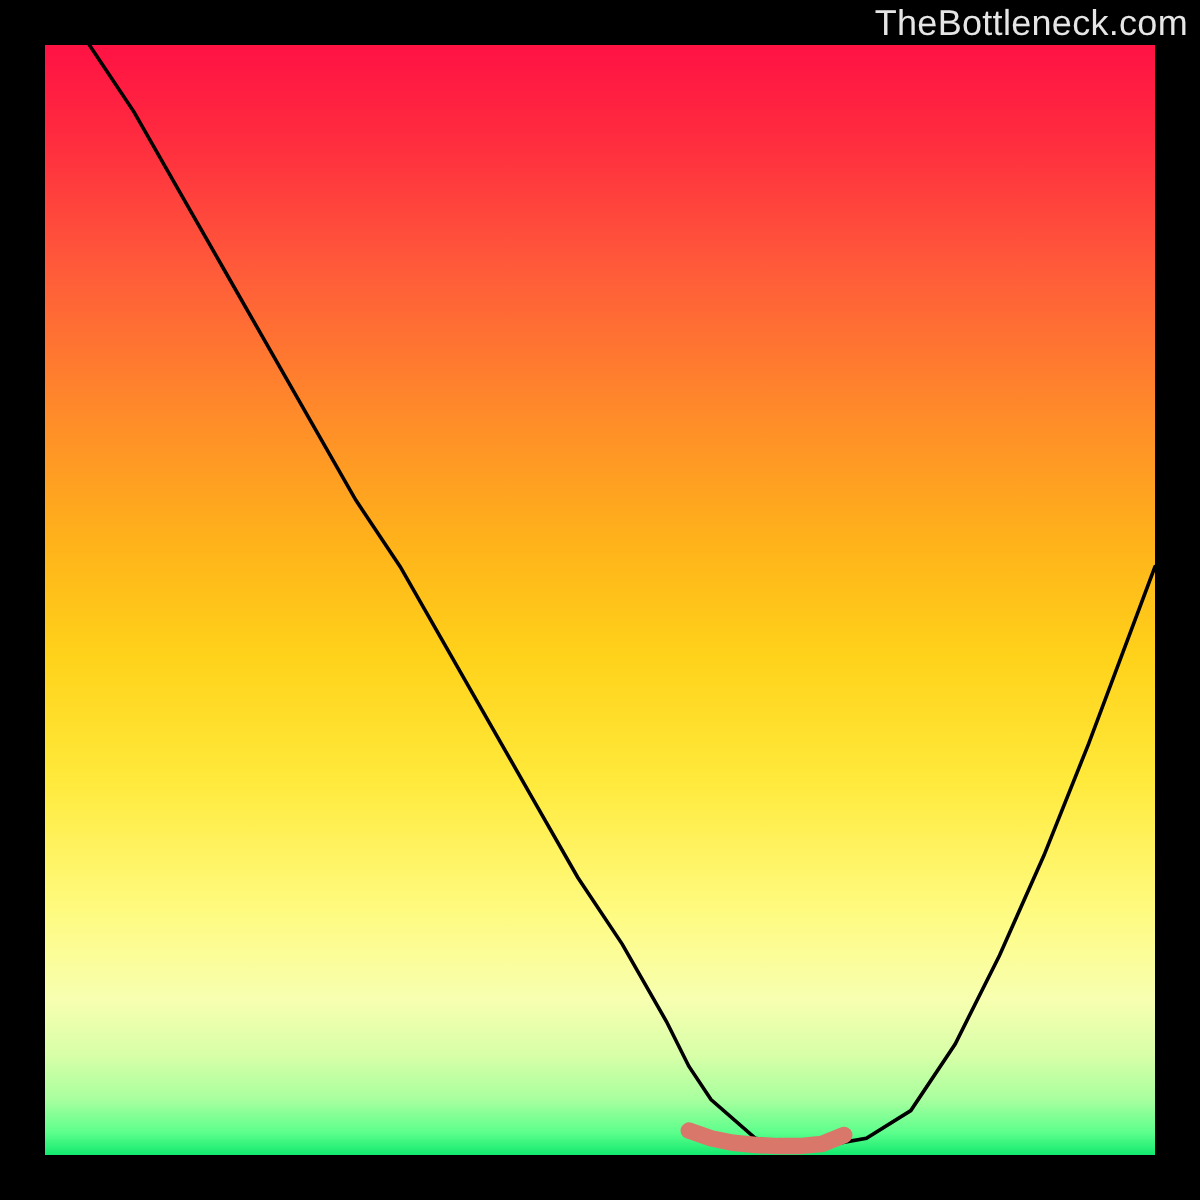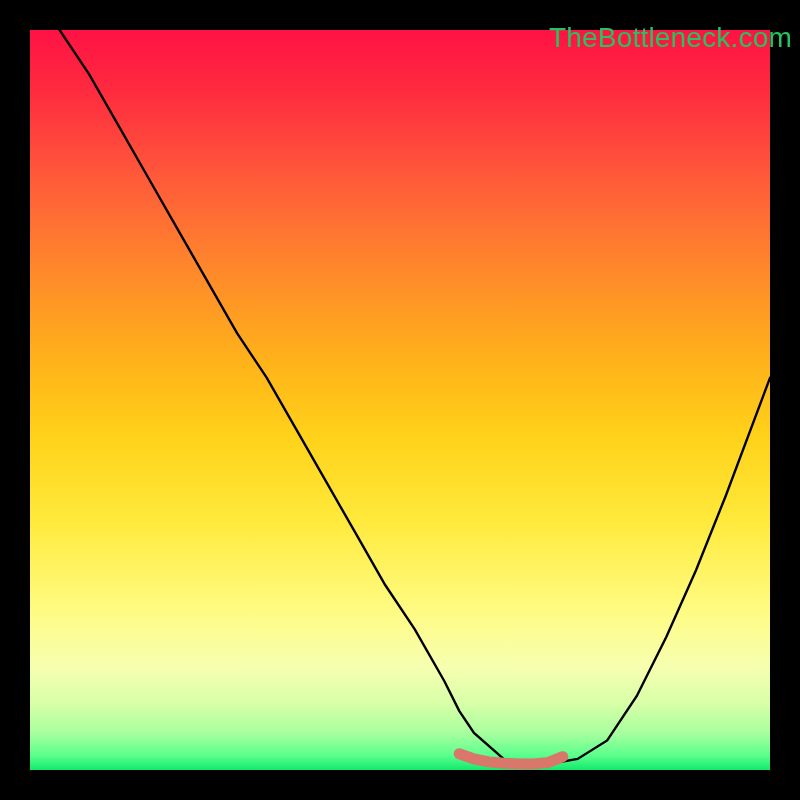--- a/index.html
+++ b/index.html
@@ -14,25 +14,24 @@
   .frame {
     position: relative;
     width: 800px;
     height: 800px;
     background: #000;
   }
   .watermark {
     position: absolute;
     top: 2px;
     right: 8px;
-    color: #22c55e;
-    font-size: 28px;
+    color: #e5e5e5;
+    font-size: 24px;
     letter-spacing: 0.2px;
     z-index: 10;
-    margin-top: 20px;
   }
   .plot {
     position: absolute;
     left: 30px;
     top: 30px;
     width: 740px;
     height: 740px;
     background: linear-gradient(to bottom,
       #ff1244 0%,
       #ff2a3f 8%,

